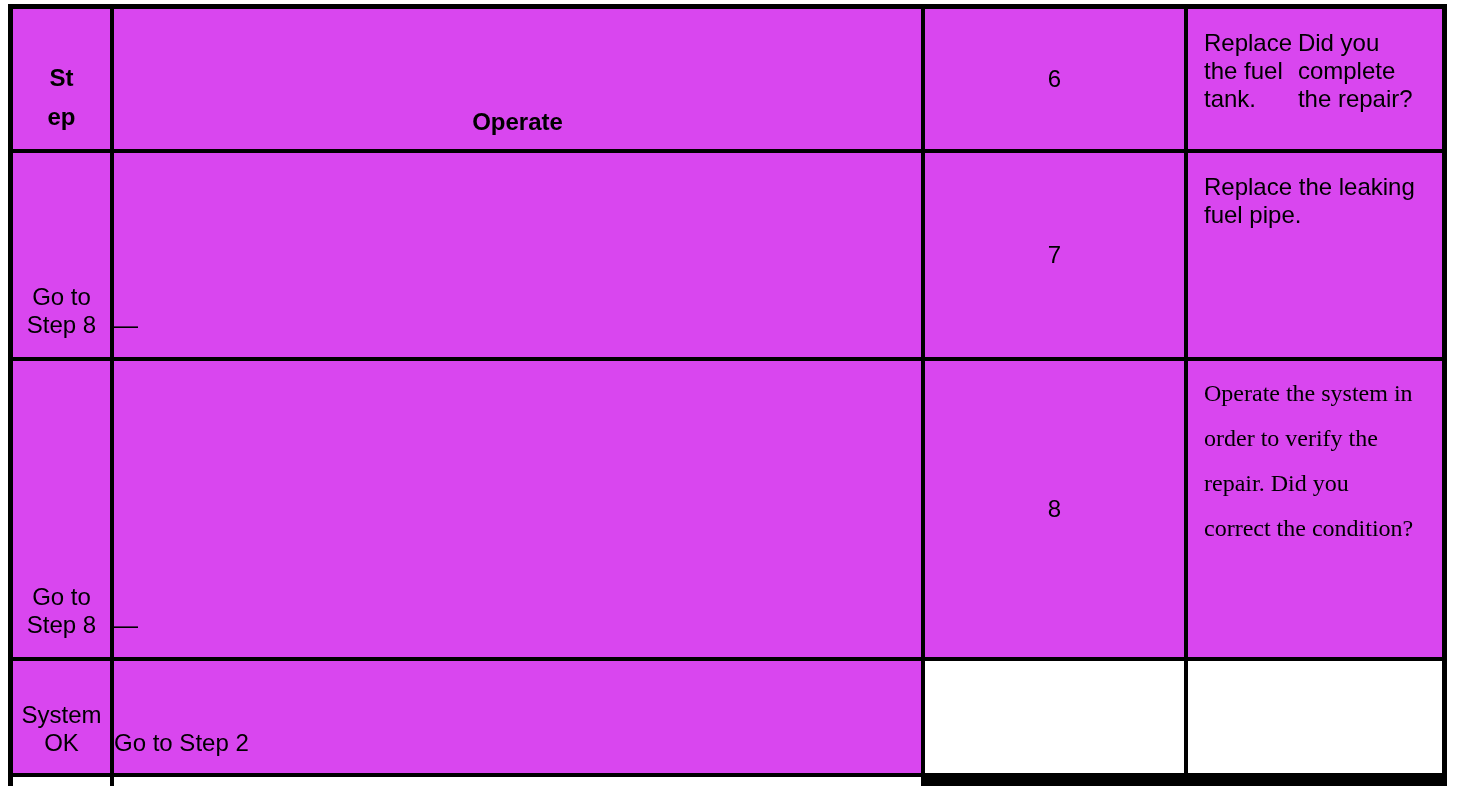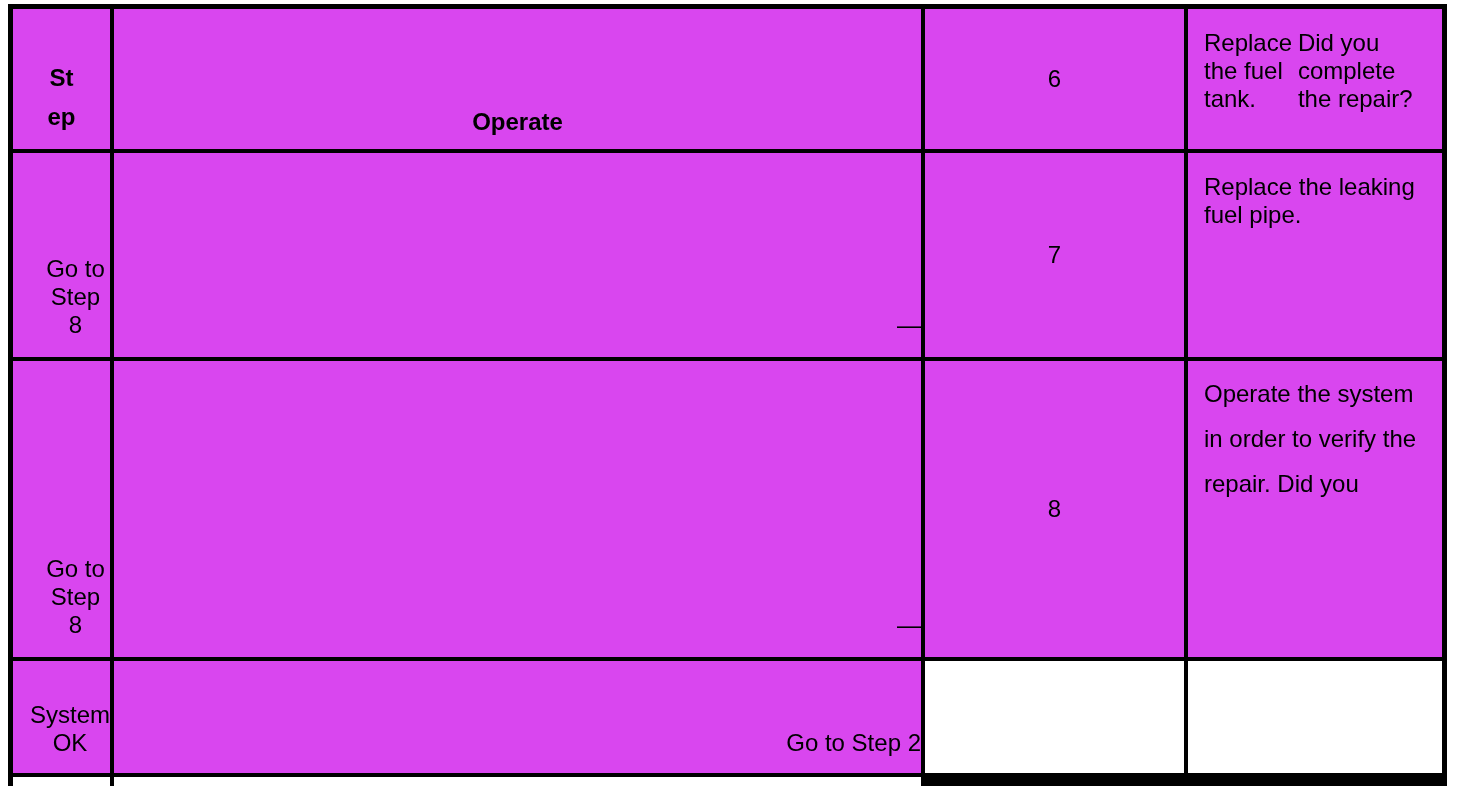--- a/index.html
+++ b/index.html
@@ -54,29 +54,29 @@
   .cell-action {
     display: flex;
     flex-direction: row;
     justify-content: space-between;
     padding: 20px 20px 18px 16px;
   }
   
   .cell-action-wrap {
     padding: 10px 20px 8px 16px;
     line-height: 45px;
+    font-family: Liberation Serif, serif;
   }
   
   .cell-ans {
     display: flex;
     align-items: flex-end;
-    justify-content: flex-end;
+    justify-content: flex-start;
     padding-bottom: 18px;
     text-align: center;
-    padding-left: 28px;
   }
   .cell-ans-sm {
     padding-bottom: 16px;
   }
   
   .stub { background: #ffffff; }
 </style>
 </head>
 <body>
 
@@ -117,20 +117,21 @@
   </div>
   <div class="cell cell-ans">
     <span>—</span>
   </div>
 
   <div class="cell cell-step">
     <span>8</span>
   </div>
   <div class="cell cell-action-wrap">
     <div>Operate the system in order to verify the repair. Did you</div>
+    <div>correct the condition?</div>
   </div>
   <div class="cell cell-ans cell-ans-sm">
     <span>System OK</span>
   </div>
   <div class="cell cell-ans cell-ans-sm">
     <span>Go to Step 2</span>
   </div>
 
   <div class="cell stub"></div>
   <div class="cell stub"></div>

